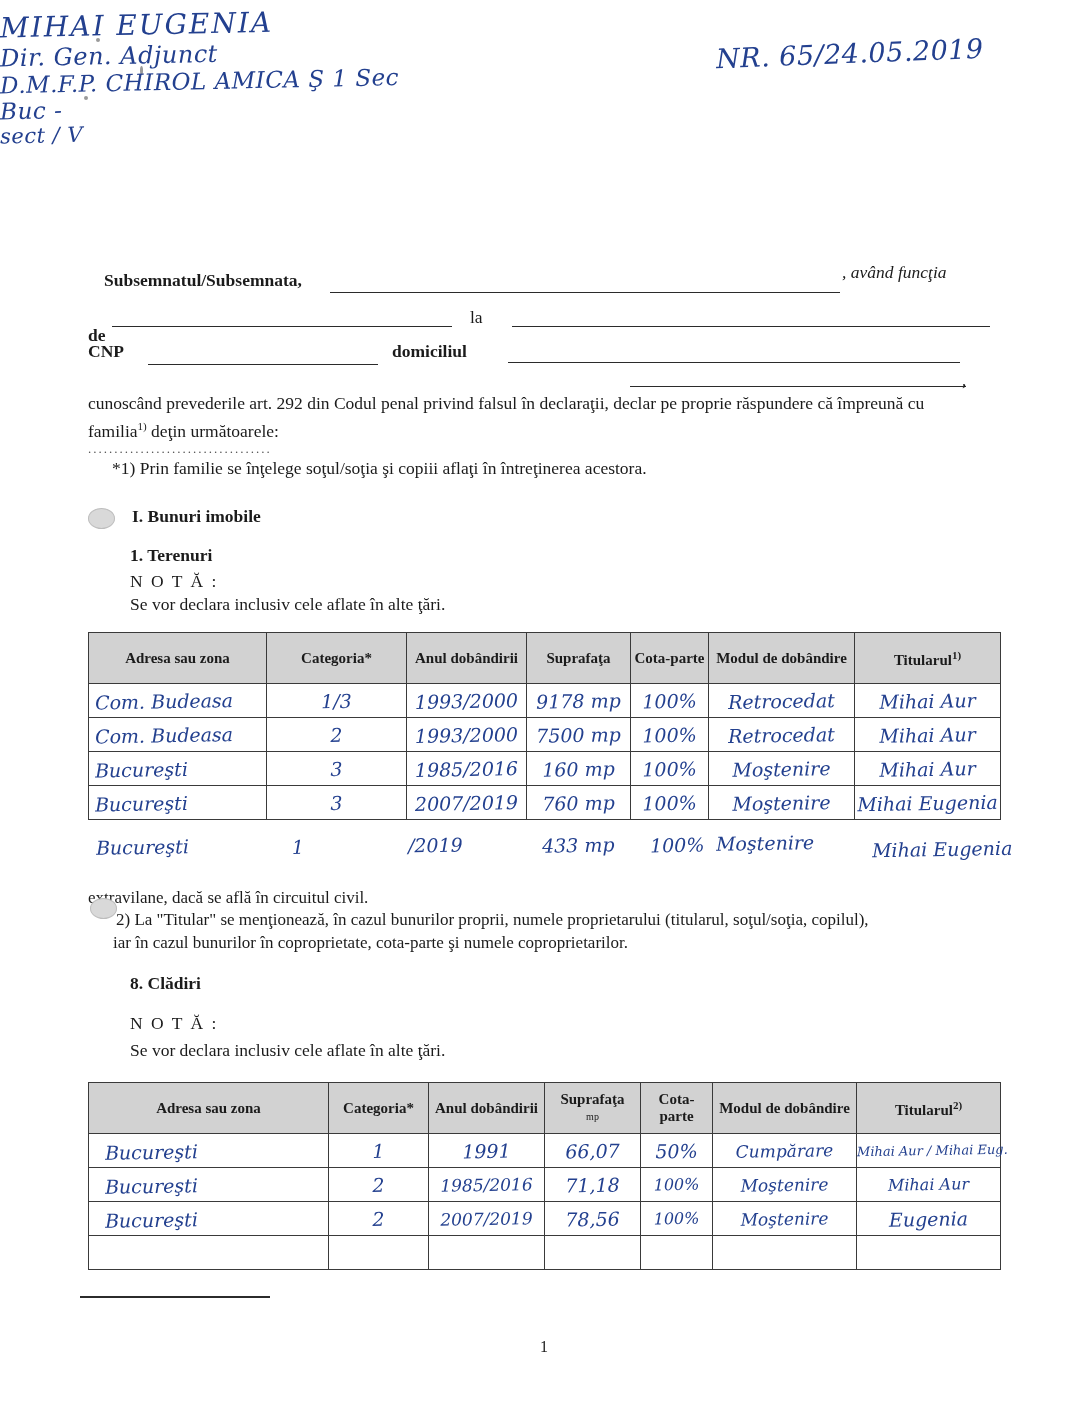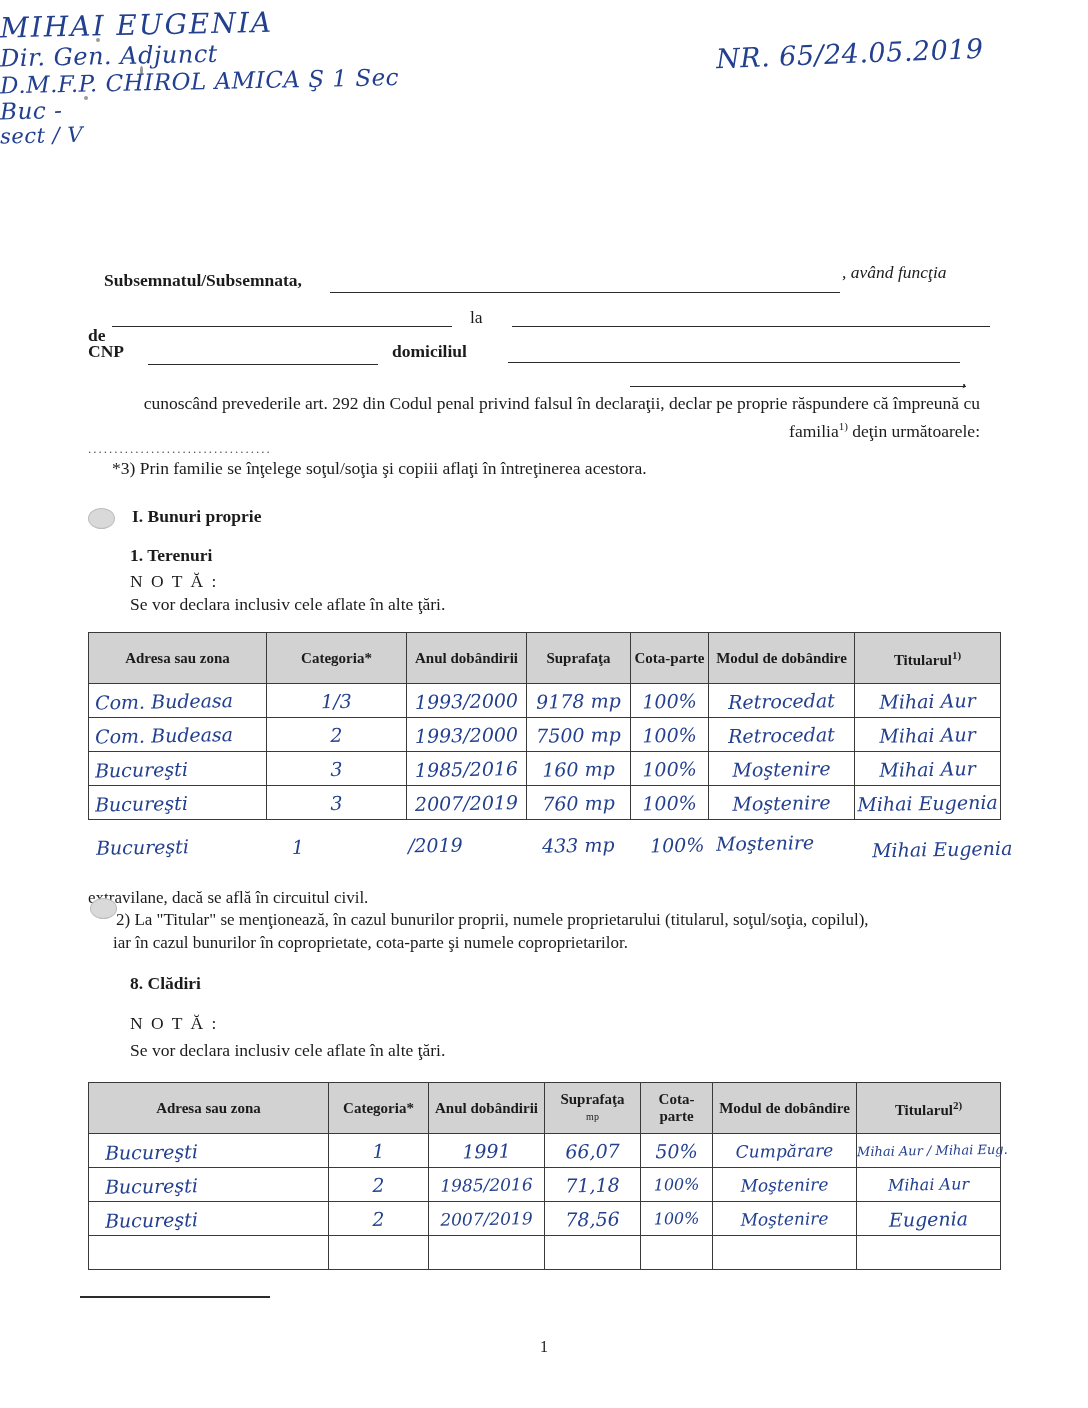--- a/index.html
+++ b/index.html
@@ -56,21 +56,20 @@
     position: absolute;
     height: 1px;
     background: #2b2b2b;
   }
 
   
   .para {
     position: absolute;
     font-size: 17.5px;
     line-height: 23px;
-    text-align: right;
   }
 
   .dotted {
     position: absolute;
     font-size: 13px;
     letter-spacing: 2px;
     color: #555;
   }
 
   .section-head {
@@ -194,24 +193,24 @@
   <div class="handwriting" style="left:634px; top:362px; font-size:21px;">sect / V</div>
   <div class="rule" style="left:630px; top:386px; width:336px;"></div>
   <div class="line-text" style="left:962px; top:370px;">,</div>
 
   <div class="para" style="left:88px; top:392px; width:892px;">
     <span>cunoscând prevederile art. 292 din Codul penal privind falsul în declaraţii, declar pe proprie răspundere că împreună cu familia</span><span class="small-sup">1)</span>
     <span>deţin următoarele:</span>
   </div>
   <div class="dotted" style="left:88px; top:441px;">...................................</div>
 
-  <div class="line-text" style="left:112px; top:458px;">*3) Prin familie se înţelege soţul/soţia şi copiii aflaţi în întreţinerea acestora.</div>
+  <div class="line-text" style="left:112px; top:458px;">*1) Prin familie se înţelege soţul/soţia şi copiii aflaţi în întreţinerea acestora.</div>
 
   <div class="blob" style="left:88px; top:508px;"></div>
-  <div class="section-head" style="left:132px; top:506px;">I. Bunuri proprie</div>
+  <div class="section-head" style="left:132px; top:506px;">I. Bunuri imobile</div>
 
   <div class="section-head" style="left:130px; top:545px;">1. Terenuri</div>
   <div class="line-text" style="left:130px; top:571px; letter-spacing:2px;">N O T Ă :</div>
   <div class="line-text" style="left:130px; top:594px;">Se vor declara inclusiv cele aflate în alte ţări.</div>
 
   <table class="decl" style="left:88px; top:632px; width:912px;">
     <colgroup>
       <col style="width:178px">
         <col style="width:140px">
         <col style="width:120px">

